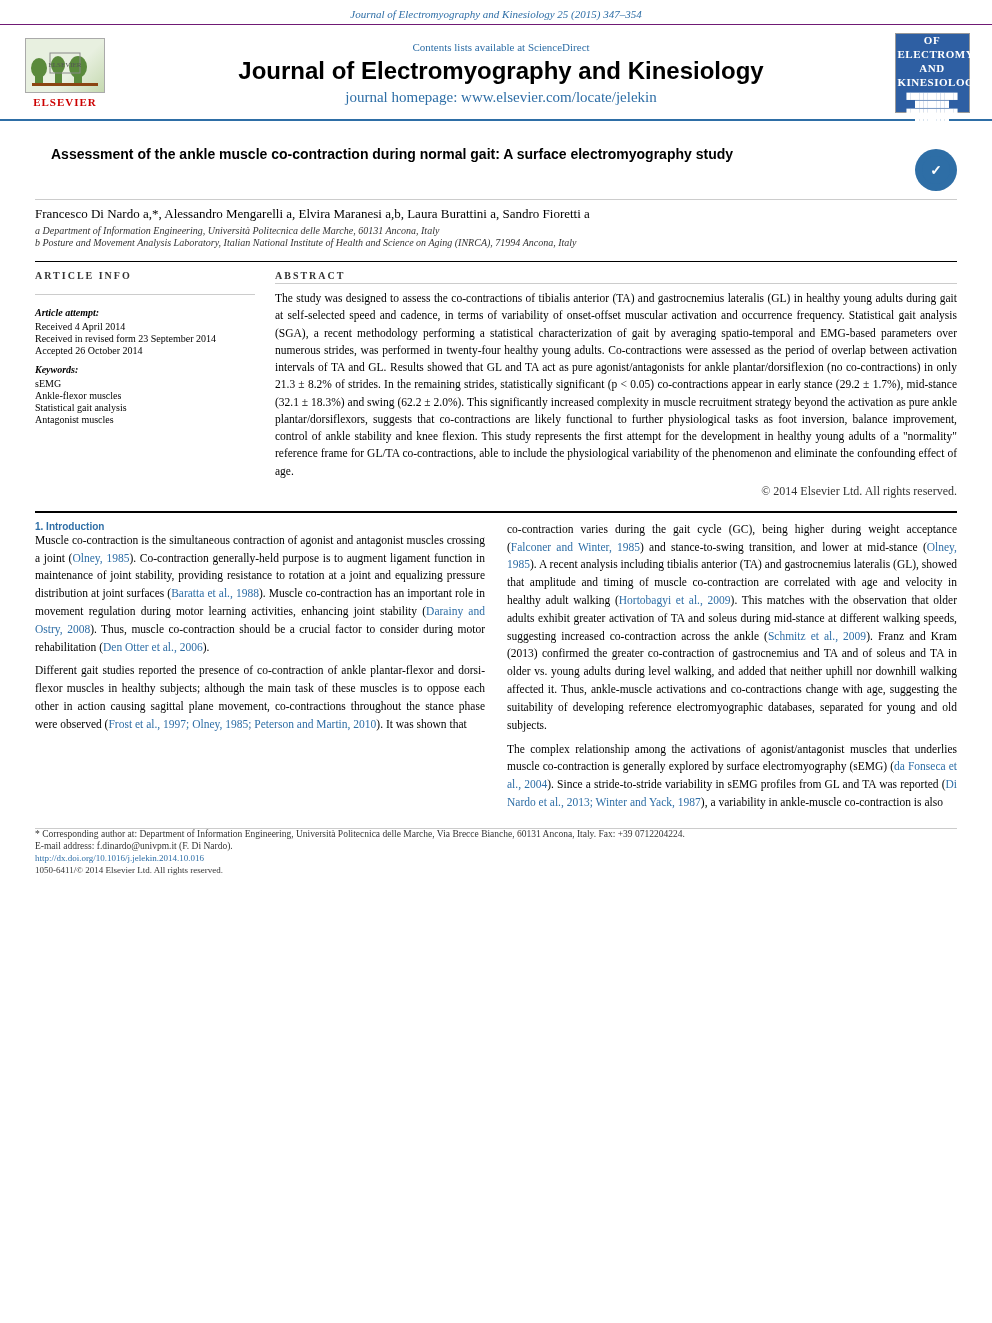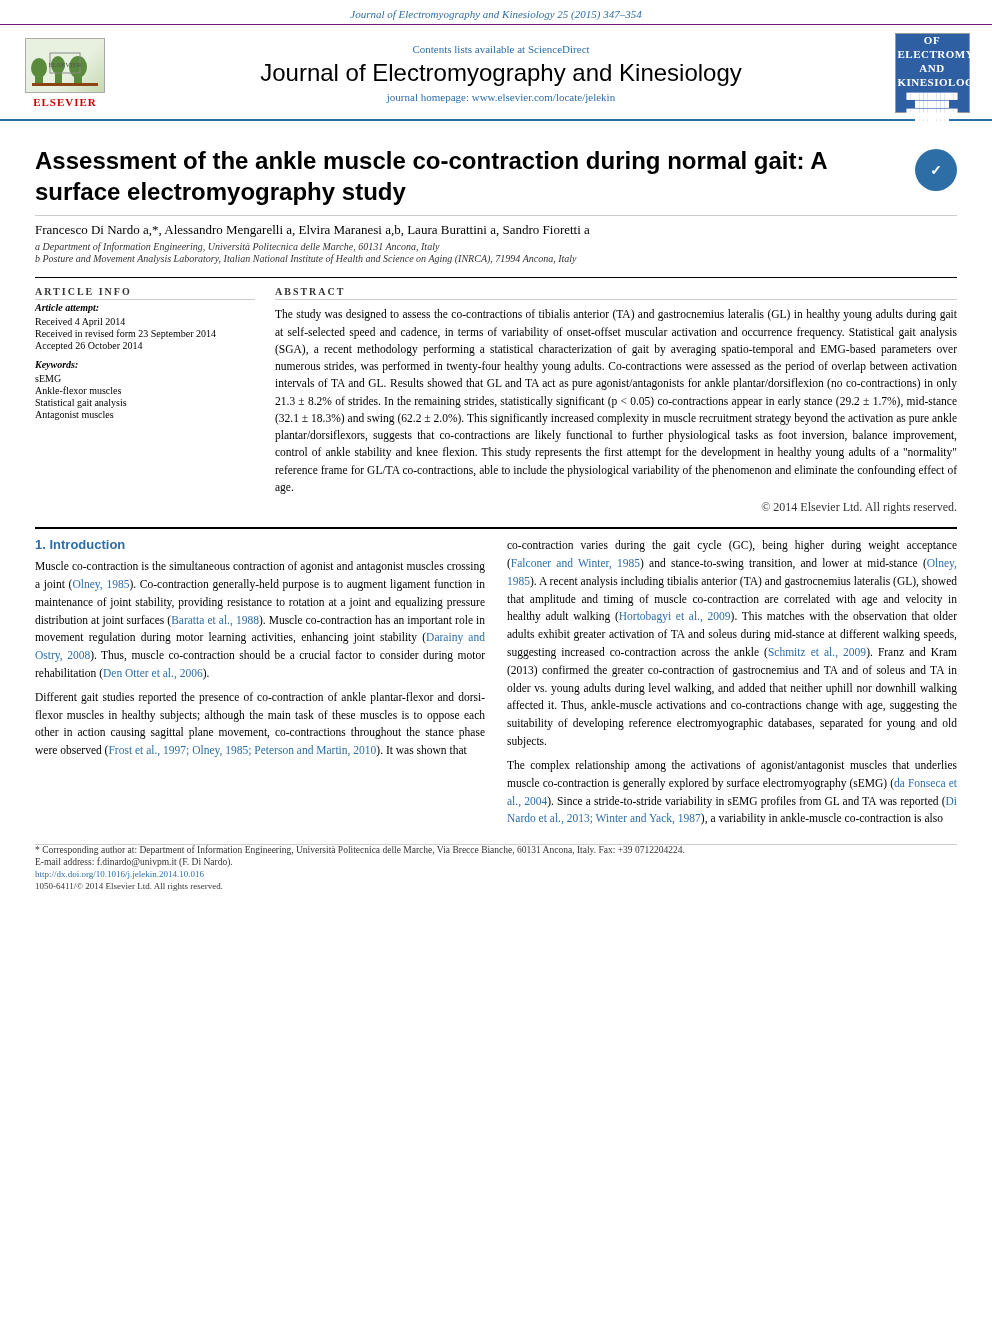--- a/index.html
+++ b/index.html
@@ -67,27 +67,27 @@
     .header-center .contents-line {
       font-size: 11px;
       color: #555;
       margin-bottom: 4px;
     }
     .header-center .contents-line span {
       color: #2e6ea6;
     }
     .header-center .journal-title {
       font-size: 24px;
-      font-weight: normal;
+      font-weight: bold;
       color: #000;
       margin-bottom: 4px;
       font-family: Arial, sans-serif;
     }
     .header-center .journal-homepage {
-      font-size: 11px;
+      font-size: 15px;
       color: #555;
     }
     .header-center .journal-homepage span {
       color: #2e6ea6;
     }
 
     .journal-logo-right {
       min-width: 80px;
       display: flex;
       flex-direction: column;
@@ -122,25 +122,26 @@
       padding: 14px 0 8px 0;
       border-bottom: 1px solid #ccc;
       display: flex;
       align-items: flex-start;
       gap: 10px;
     }
     .article-title-section .title-text {
       flex: 1;
     }
     .article-title-section h1 {
-      font-size: 24px;
+      font-size: 14px;
       font-weight: bold;
       color: #000;
       line-height: 1.3;
       font-family: Arial, sans-serif;
+      margin-left: 16px;
     }
     .crossmark-badge {
       width: 42px;
       height: 42px;
       background: #2e6ea6;
       border-radius: 50%;
       display: flex;
       align-items: center;
       justify-content: center;
       color: white;
@@ -178,23 +179,23 @@
     .article-info {
       width: 220px;
       flex-shrink: 0;
     }
     .article-info .section-label {
       font-size: 10px;
       font-weight: bold;
       letter-spacing: 2px;
       text-transform: uppercase;
       color: #333;
-      margin-bottom: 2px;
+      margin-bottom: 12px;
       border-bottom: 1px solid #ccc;
-      padding-bottom: 2px;
+      padding-bottom: 13px;
     }
     .article-info .history-label {
       font-size: 10px;
       font-style: italic;
       font-weight: bold;
       margin-bottom: 3px;
     }
     .article-info .history-item {
       font-size: 10px;
       margin-bottom: 1px;
@@ -242,24 +243,23 @@
       border-top: 2px solid #000;
       display: flex;
       gap: 22px;
     }
 
     .body-col {
       flex: 1;
     }
 
     .body-col h2 {
-      font-size: 13px;
-      font-weight: bold;
-      color: #2e6ea6;
-      margin-bottom: 6px;
+      font-size: 10px;
+      font-weight: bold;
+      color: #2e6ea6;
       font-family: Arial, sans-serif;
     }
 
     .body-col p {
       font-size: 11.5px;
       line-height: 1.55;
       text-align: justify;
       margin-bottom: 6px;
     }
 

